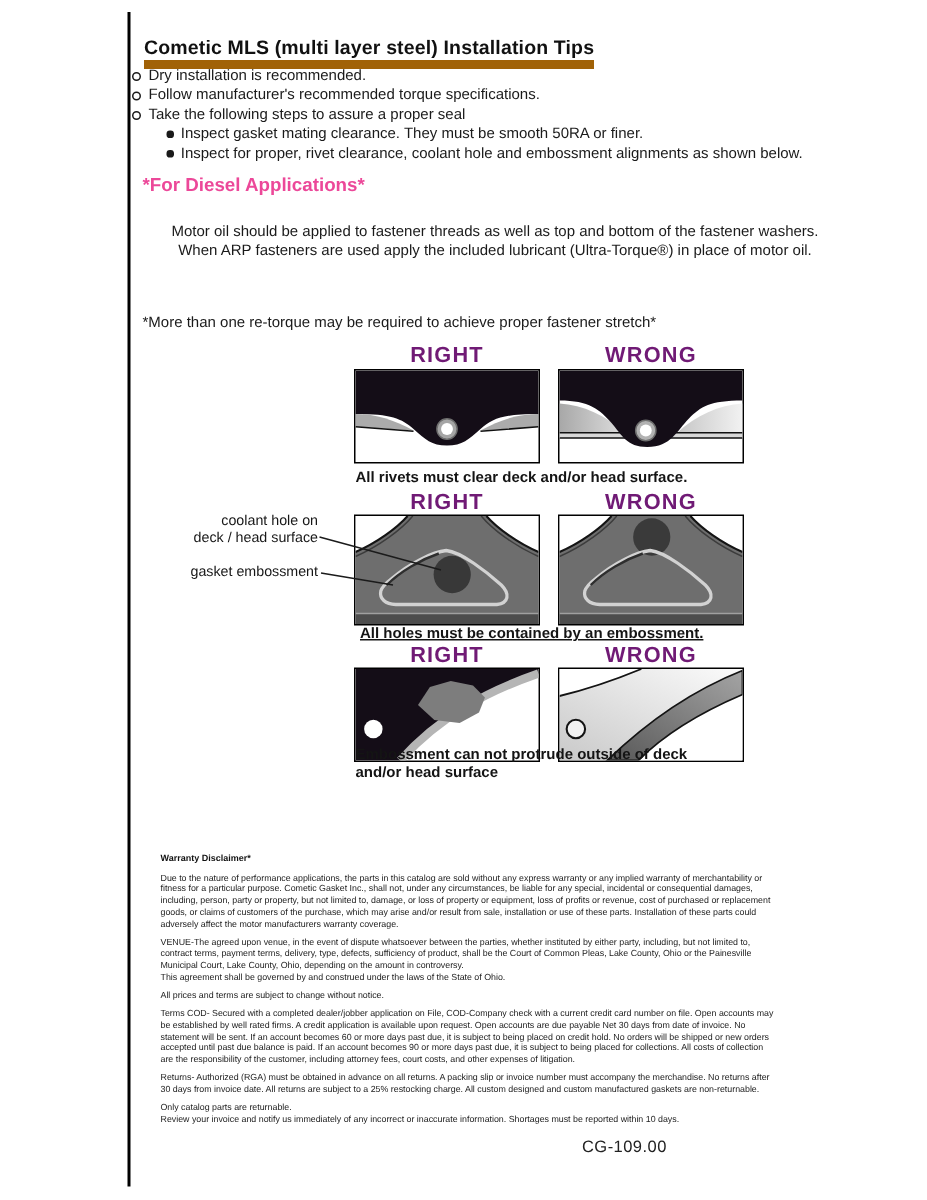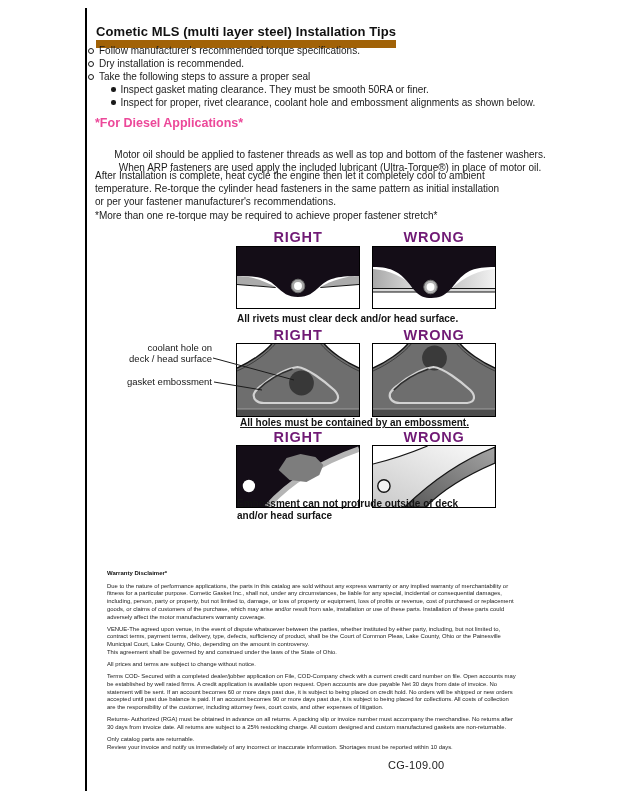--- a/index.html
+++ b/index.html
@@ -3,21 +3,21 @@
 <meta charset="utf-8">
 <style>
   html,body{margin:0;padding:0;background:#ffffff;}
   body{width:618px;height:800px;font-family:"Liberation Sans",sans-serif;color:#1a1a1a;}
   .page{position:relative;width:618px;height:800px;background:#fff;overflow:hidden;}
   .abs{position:absolute;}
 
   .page-rule{left:85px;top:8px;width:2px;height:783px;background:#000;}
 
   .title{left:96px;top:24px;font-size:13px;font-weight:700;color:#111;
-         border-bottom:8px solid #a16207;padding-bottom:1px;letter-spacing:.1px;}
+         border-bottom:6px solid #a16207;padding-bottom:1px;letter-spacing:.1px;}
 
   .tips{left:88px;top:44px;font-size:10px;line-height:13px;}
   .tip-row{display:flex;align-items:flex-start;}
   .tip-row.sub{margin-left:23px;}
   .marker{flex:0 0 auto;width:4px;height:4px;border-radius:50%;margin:4px 5px 0 0;}
   .marker.circle{border:1px solid #1a1a1a;}
   .marker.dot{background:#1a1a1a;width:4.5px;height:4.5px;}
 
   .diesel-heading{left:95px;top:116px;font-size:12.5px;font-weight:700;color:#ec4899;}
   .body-para{left:95px;top:0;width:470px;font-size:10px;line-height:13.2px;white-space:pre-line;}
@@ -56,46 +56,43 @@
 
 <div class="page">
 
   <div class="abs page-rule"></div>
 
   <div class="abs title">Cometic MLS (multi layer steel) Installation Tips</div>
 
   <div class="abs tips">
     <div class="tip-row">
       <span class="marker circle"></span>
-      <span>Follow manufacturer's recommended torque specifications.</span>
+      <span>Dry installation is recommended.</span>
     </div>
     <div class="tip-row">
       <span class="marker circle"></span>
-      <span>Dry installation is recommended.</span>
+      <span>Follow manufacturer's recommended torque specifications.</span>
     </div>
     <div class="tip-row">
       <span class="marker circle"></span>
       <span>Take the following steps to assure a proper seal</span>
     </div>
     <div class="tip-row sub">
       <span class="marker dot"></span>
       <span>Inspect gasket mating clearance.  They must be smooth 50RA or finer.</span>
     </div>
     <div class="tip-row sub">
       <span class="marker dot"></span>
       <span>Inspect for proper, rivet clearance, coolant hole and embossment alignments as shown below.</span>
     </div>
   </div>
 
   <div class="abs diesel-heading">*For Diesel Applications*</div>
   <div class="abs body-para p1">Motor oil should be applied to fastener threads as well as top and bottom of the fastener washers.
 When ARP fasteners are used apply the included lubricant (Ultra-Torque®) in place of motor oil.</div>
-  <div class="abs body-para p2">After Installation is complete, heat cycle the engine then let it completely cool to ambient
-temperature. Re-torque the cylinder head fasteners in the same pattern as initial installation
-or per your fastener manufacturer's recommendations.</div>
   <div class="abs body-para p3">*More than one re-torque may be required to achieve proper fastener stretch*</div>
 
   <div class="abs dw-label lab-r1">RIGHT</div>
   <div class="abs dw-label lab-w1">WRONG</div>
 
   <div class="abs dbox box-r1">
     <svg width="122" height="61" viewBox="0 0 123 61" preserveAspectRatio="none">
       <path d="M0,29 C14,29 26,33 39,40 L0,37.5 Z" fill="#ababab"></path>
       <path d="M123,29 C109,29 97,33 84,40 L123,37.5 Z" fill="#ababab"></path>
       <path d="M0,37.5 L39,40.5 M84,40.5 L123,37.5" stroke="#111" stroke-width="1.1" fill="none"></path>

